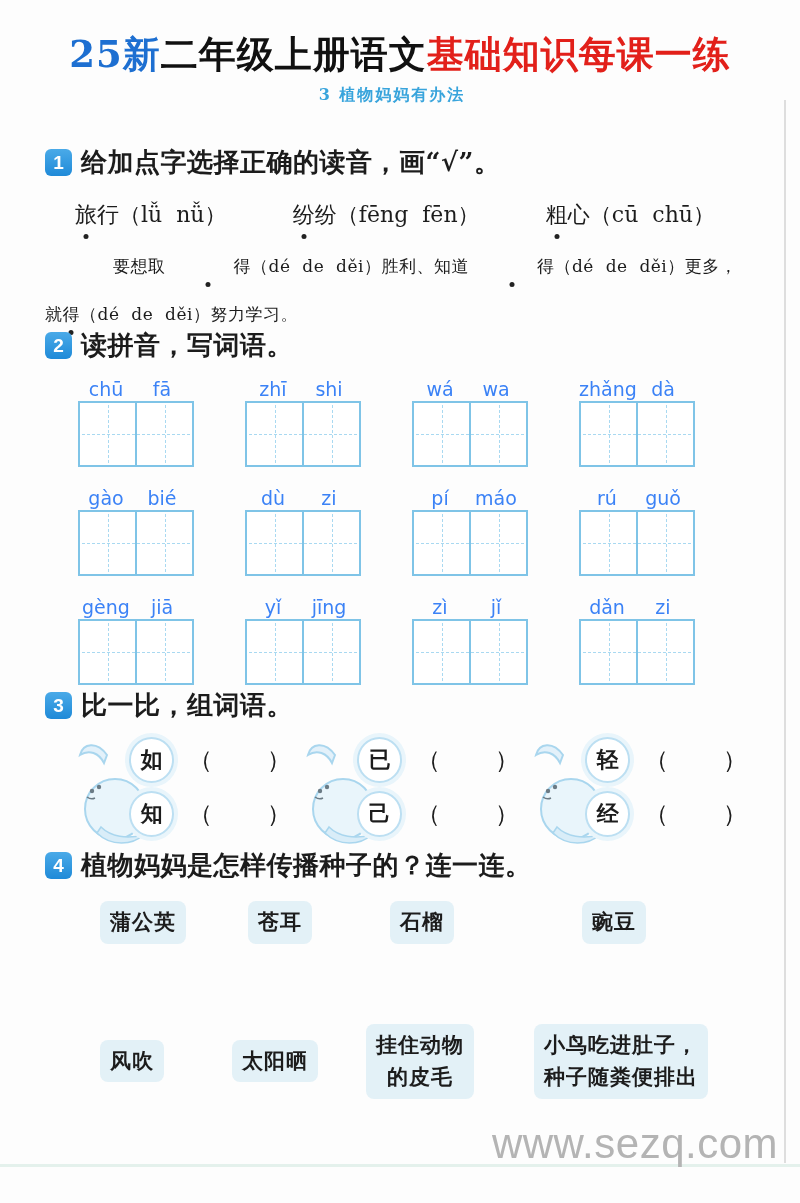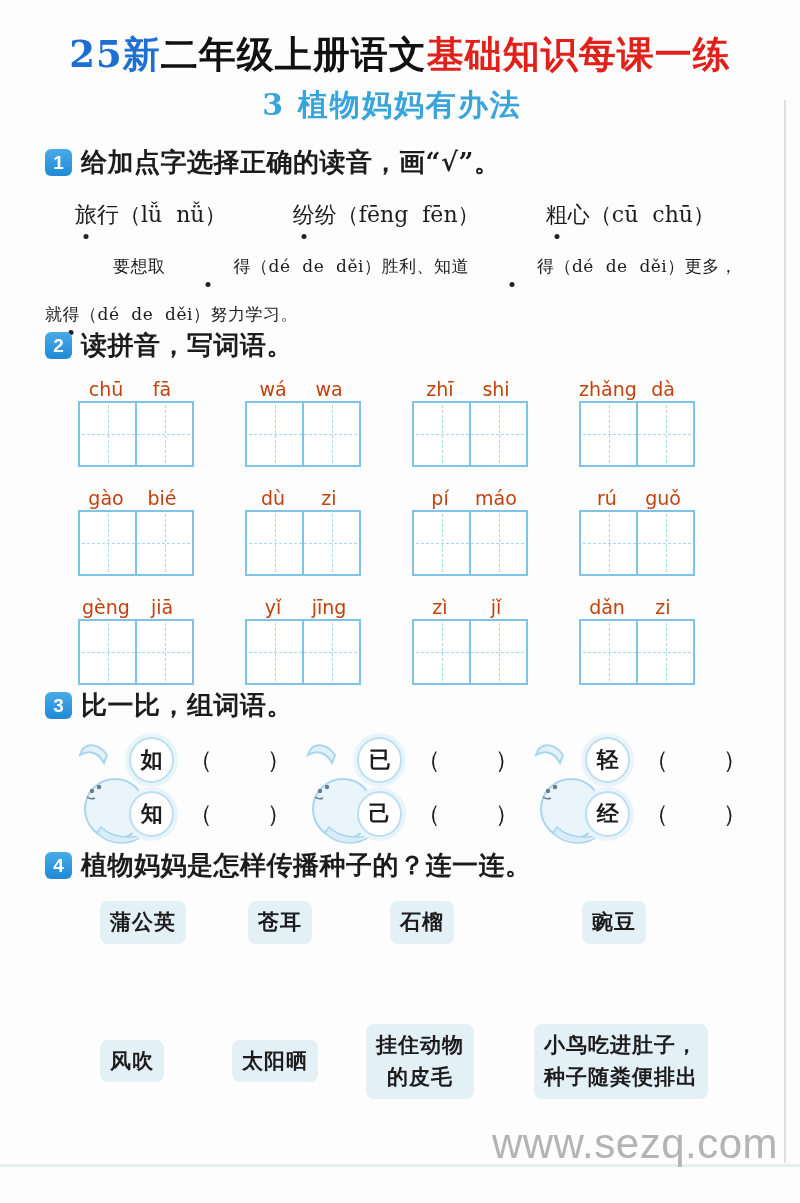--- a/index.html
+++ b/index.html
@@ -10,21 +10,21 @@
   
   .edge-right{position:absolute;top:100px;bottom:40px;right:14px;width:2px;background:#dedede;}
   .edge-bottom{position:absolute;left:0;right:0;top:1164px;height:3px;background:#e4f1ec;}
 
   
   .header{position:absolute;top:34px;left:0;width:100%;text-align:center;}
   .title{margin:0;font-size:37px;font-weight:bold;letter-spacing:1px;line-height:1.1;}
   .t-blue{color:#1d6fd1;}
   .t-black{color:#111111;}
   .t-red{color:#e2201a;}
-  .subtitle{margin:10px 16px 0 0;font-size:30px;font-weight:bold;color:#38a4dc;letter-spacing:2px;}
+  .subtitle{margin:10px 16px 0 0;font-size:16px;font-weight:bold;color:#38a4dc;letter-spacing:2px;}
 
   
   .q{position:absolute;left:45px;right:30px;}
   .q-head{display:flex;align-items:center;gap:9px;}
   .badge{
     flex:0 0 auto;width:27px;height:27px;border-radius:6px;
     background:linear-gradient(#4aaae8,#1f8ad8);
     color:#ffffff;font-family:"Liberation Sans",sans-serif;font-weight:bold;font-size:19px;
     display:flex;align-items:center;justify-content:center;
   }
@@ -40,21 +40,21 @@
     content:"";position:absolute;left:50%;bottom:-9px;transform:translateX(-50%);
     width:5px;height:5px;border-radius:50%;background:#222;
   }
 
   
   .q2-rows{margin-top:14px;}
   .q2-row{display:flex;gap:55px;padding-left:33px;margin-bottom:19px;}
   .q2-col{width:112px;}
   .pinyin{
     display:flex;height:24px;line-height:24px;font-family:"DejaVu Sans",sans-serif;
-    font-size:19px;color:#c2410c;
+    font-size:19px;color:#3b82f6;
   }
   .pinyin span{width:56px;text-align:center;}
   .tian{position:relative;display:flex;width:112px;height:62px;border:2px solid #7fc4e7;background:#ffffff;box-sizing:content-box;}
   .tian::after{content:"";position:absolute;left:2px;right:2px;top:50%;border-top:1px dashed #a9d9f1;}
   .half{position:relative;width:50%;height:100%;}
   .half::before{content:"";position:absolute;left:50%;top:2px;bottom:2px;border-left:1px dashed #a9d9f1;}
   .half + .half{border-left:2px solid #7fc4e7;}
 
   
   .q3-groups{display:flex;margin-top:12px;padding-left:38px;gap:20px;}
@@ -132,32 +132,32 @@
               <span>chū</span>
               <span>fā</span>
             </div>
           <div class="tian">
               <div class="half"></div>
               <div class="half"></div>
             </div>
         </div>
         <div class="q2-col">
           <div class="pinyin">
+              <span>zhī</span>
+              <span>shi</span>
+            </div>
+          <div class="tian">
+              <div class="half"></div>
+              <div class="half"></div>
+            </div>
+        </div>
+        <div class="q2-col">
+          <div class="pinyin">
               <span>wá</span>
               <span>wa</span>
-            </div>
-          <div class="tian">
-              <div class="half"></div>
-              <div class="half"></div>
-            </div>
-        </div>
-        <div class="q2-col">
-          <div class="pinyin">
-              <span>zhī</span>
-              <span>shi</span>
             </div>
           <div class="tian">
               <div class="half"></div>
               <div class="half"></div>
             </div>
         </div>
         <div class="q2-col">
           <div class="pinyin">
               <span>zhǎng</span>
               <span>dà</span>

